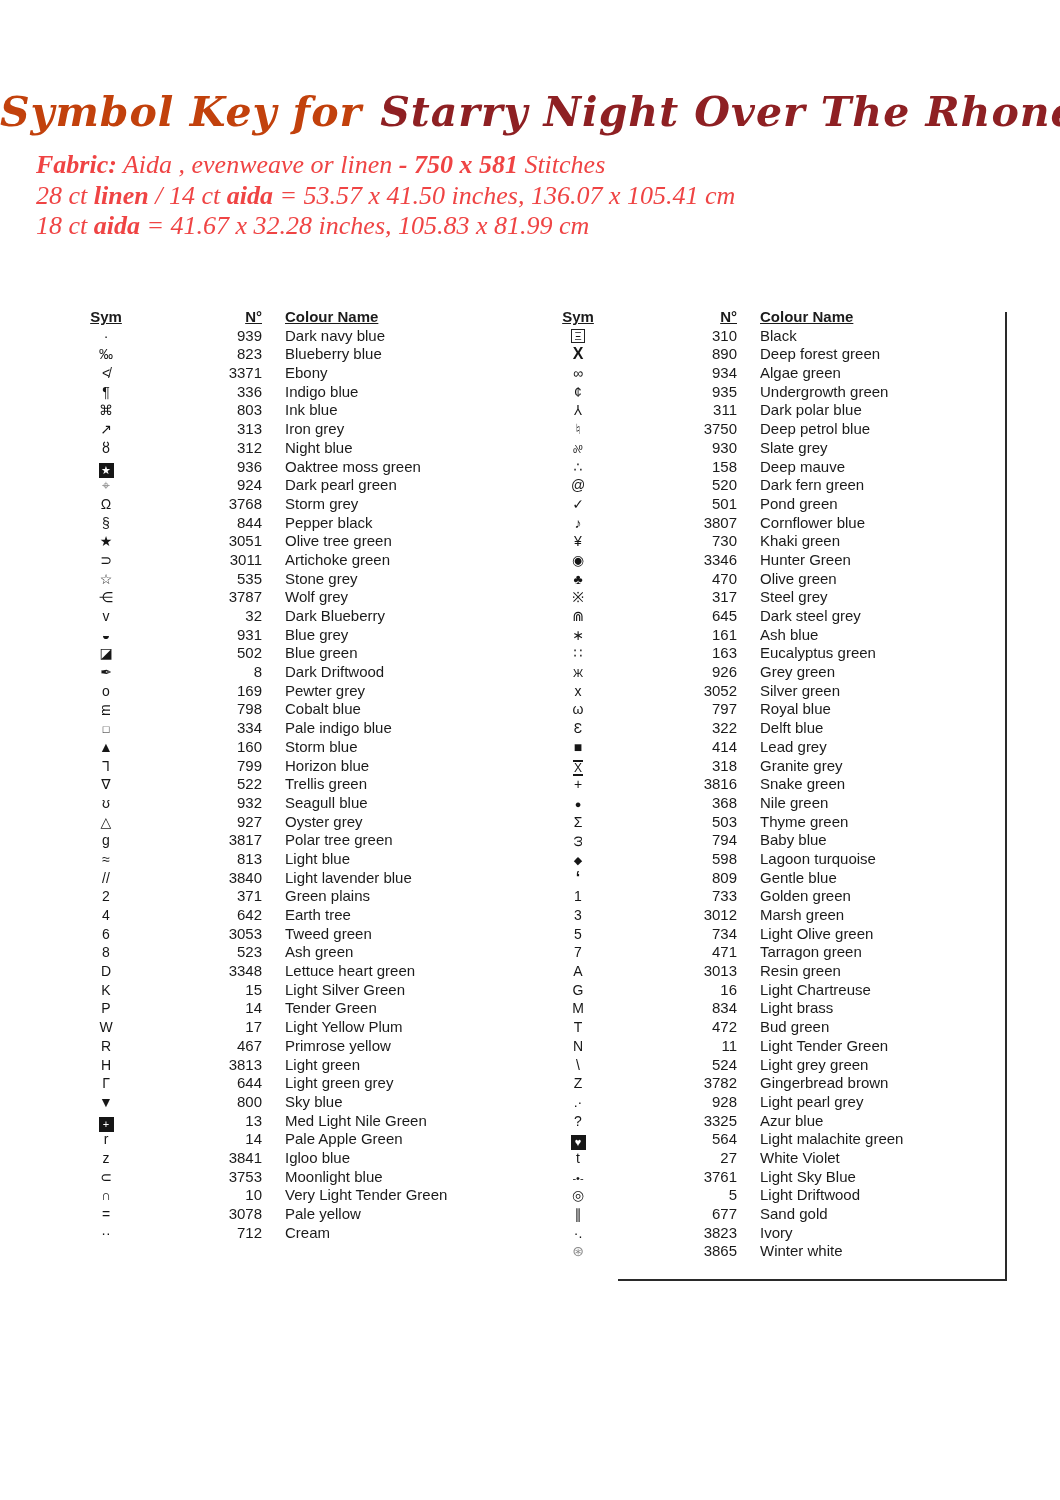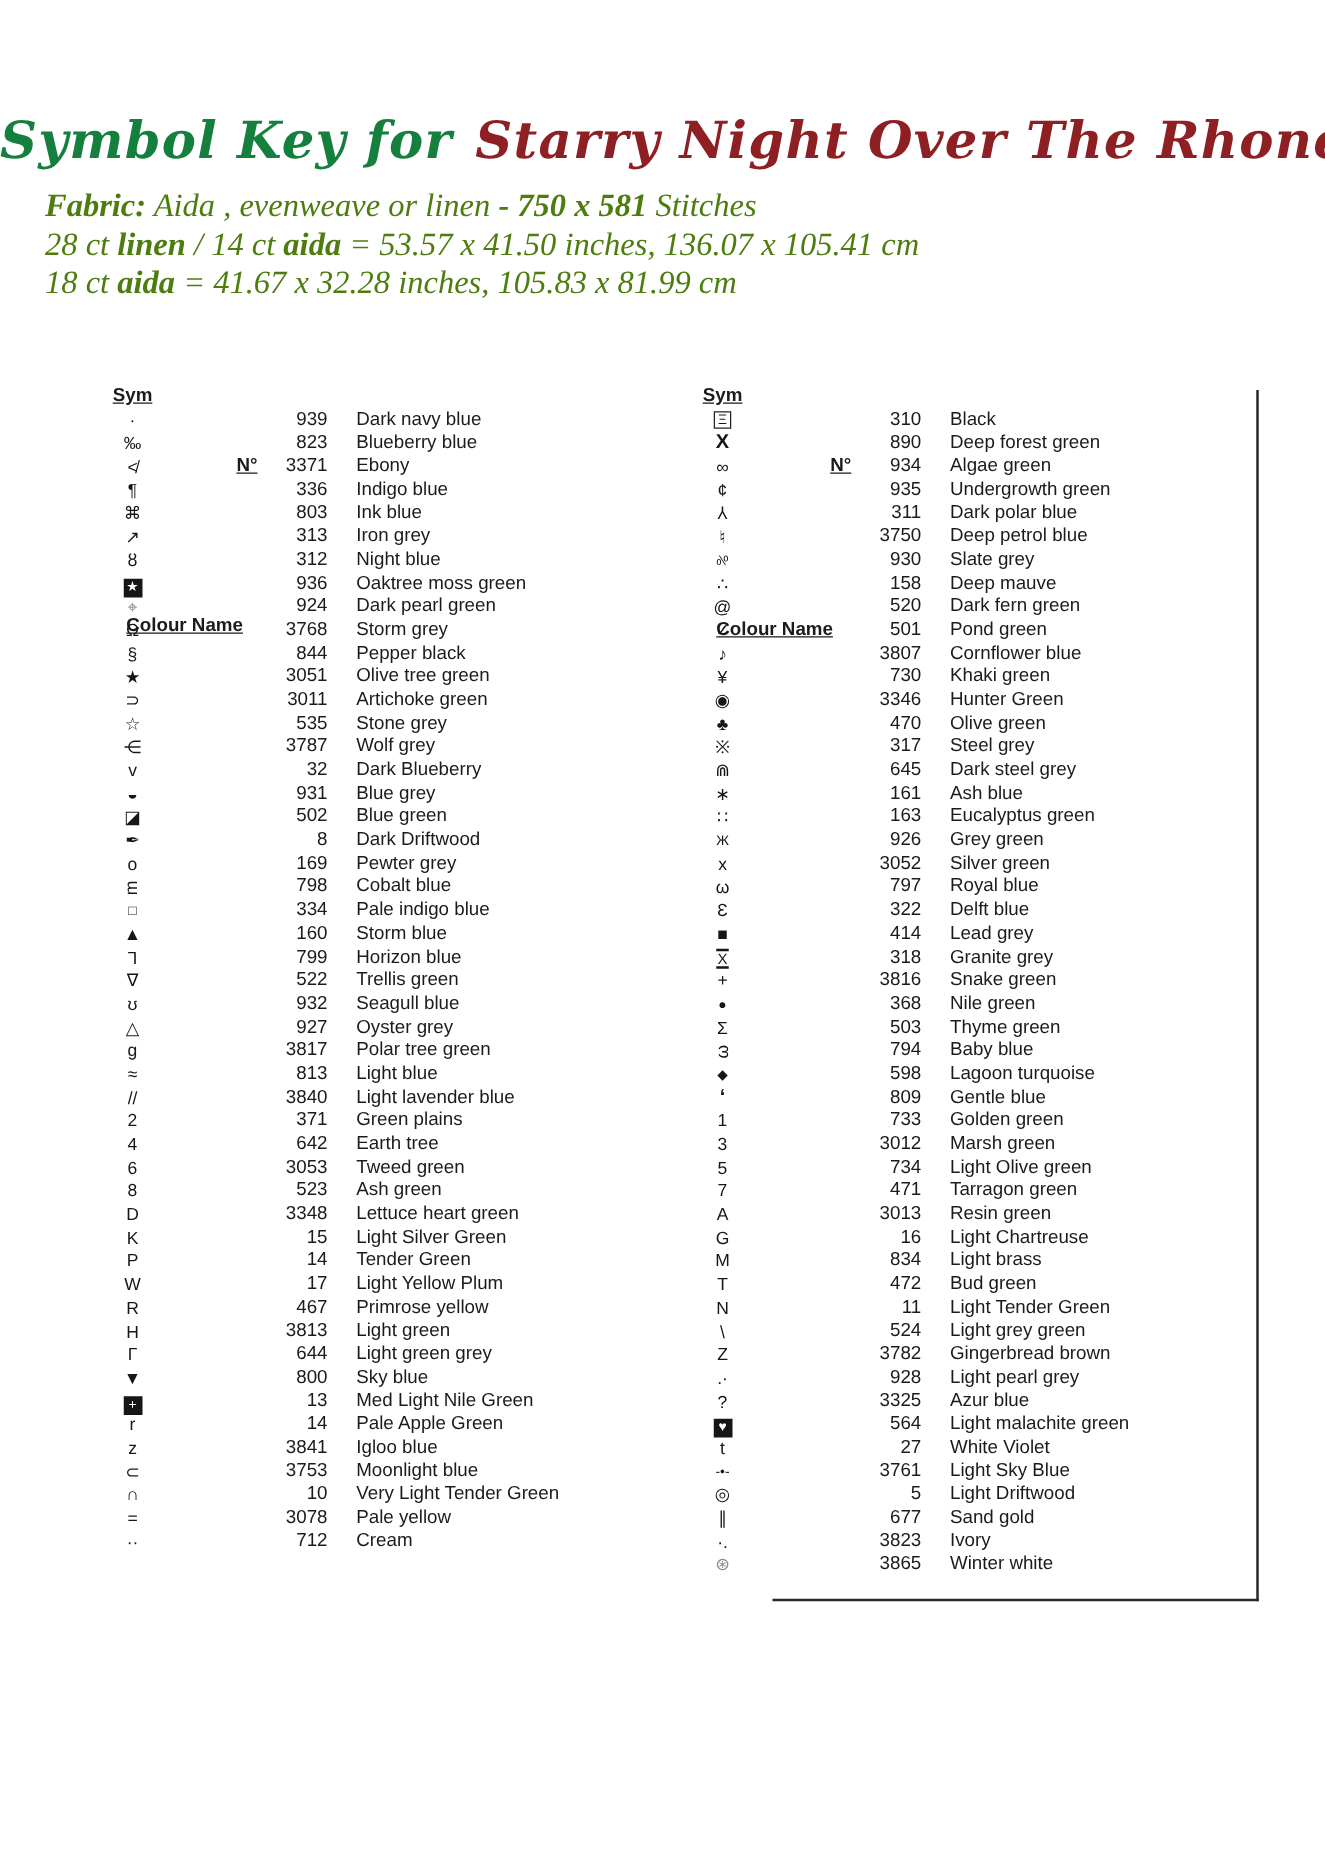--- a/index.html
+++ b/index.html
@@ -2,35 +2,35 @@
 <html><head>
 <meta charset="utf-8">
 <style>
   html,body{margin:0;padding:0;background:#ffffff;}
   #page{position:relative;width:1060px;height:1500px;background:#ffffff;overflow:hidden;
         color:#1b1b1b;font-family:"Liberation Sans",sans-serif;}
 
   
   .title{position:absolute;top:88px;left:0;width:100%;text-align:center;white-space:nowrap;
          font-family:"DejaVu Serif",serif;font-style:italic;font-weight:bold;font-size:41px;}
-  .title .t-black{color:#15803d;margin-right:18px;letter-spacing:1px;}
+  .title .t-black{color:#c2410c;margin-right:18px;letter-spacing:1px;}
   .title .t-red{letter-spacing:1px;}
 
   
   .fabric{position:absolute;top:150px;left:36px;width:990px;
           font-family:"Liberation Serif",serif;font-style:italic;font-size:26px;line-height:30.5px;
-          color:#4d7c0f;}
+          color:#ef4444;}
   .fabric-line .b{font-weight:bold;}
 
   
   .tcol{position:absolute;top:308px;}
   #left-col{left:78px;width:452px;}
   #right-col{left:550px;width:452px;}
   .trow,.thead{display:flex;height:18.7px;line-height:18.7px;font-size:15px;}
-  .thead{font-weight:bold;flex-direction:column;}
+  .thead{font-weight:bold;}
   .thead span{text-decoration:underline;}
   .c-sym{width:56px;text-align:center;flex:0 0 56px;}
   #left-col .c-num{width:128px;flex:0 0 128px;text-align:right;}
   #right-col .c-num{width:131px;flex:0 0 131px;text-align:right;}
   .c-name{padding-left:23px;white-space:nowrap;}
   .h-sym{width:56px;flex:0 0 56px;text-align:center;}
 
   .sym{display:inline-block;font-size:14px;color:#161616;}
   .sym.invert{background:#161616;color:#ffffff;width:15px;height:15px;line-height:15.5px;
               font-size:11px;text-align:center;vertical-align:-2px;}

